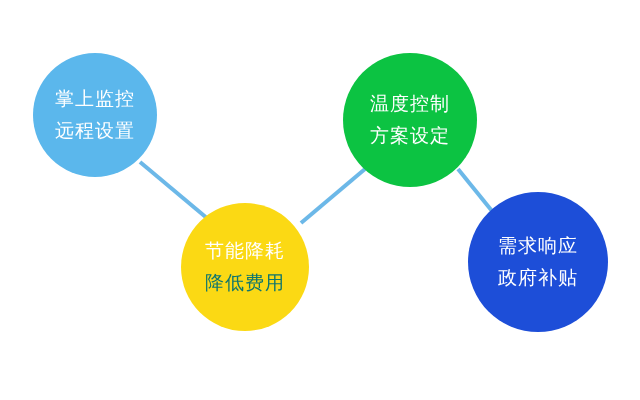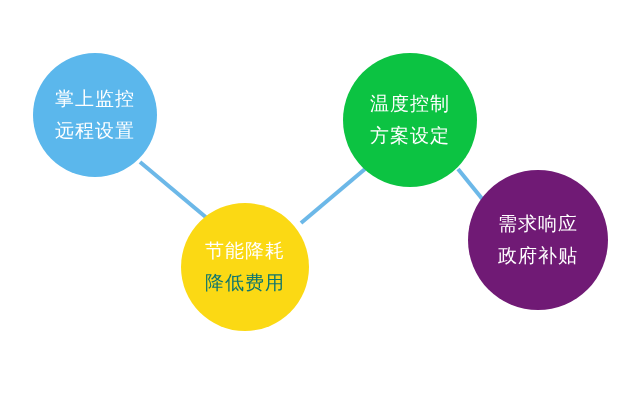--- a/index.html
+++ b/index.html
@@ -79,18 +79,18 @@
   <div class="node-circle" id="node-energy-saving" style="background: rgb(251, 217, 20); left: 181px; top: 203px; width: 128px; height: 128px;">
     <div class="node-label" style="color: rgb(255, 255, 255);">节能降耗</div>
     <div class="node-label" style="color: #0f766e;">降低费用</div>
   </div>
 
   <div class="node-circle" id="node-scheme" style="background: rgb(12, 195, 66); left: 343px; top: 53px; width: 134px; height: 134px;">
     <div class="node-label" style="color: rgb(255, 255, 255);">温度控制</div>
     <div class="node-label" style="color: rgb(255, 255, 255);">方案设定</div>
   </div>
 
-  <div class="node-circle" id="node-demand-response" style="background: #701a75; left: 468px; top: 170px; width: 140px; height: 140px;">
+  <div class="node-circle" id="node-demand-response" style="background: #1d4ed8; left: 468px; top: 192px; width: 140px; height: 140px;">
     <div class="node-label" style="color: rgb(255, 255, 255);">需求响应</div>
     <div class="node-label" style="color: rgb(255, 255, 255);">政府补贴</div>
   </div>
 
 </div>
 
 </body></html>

